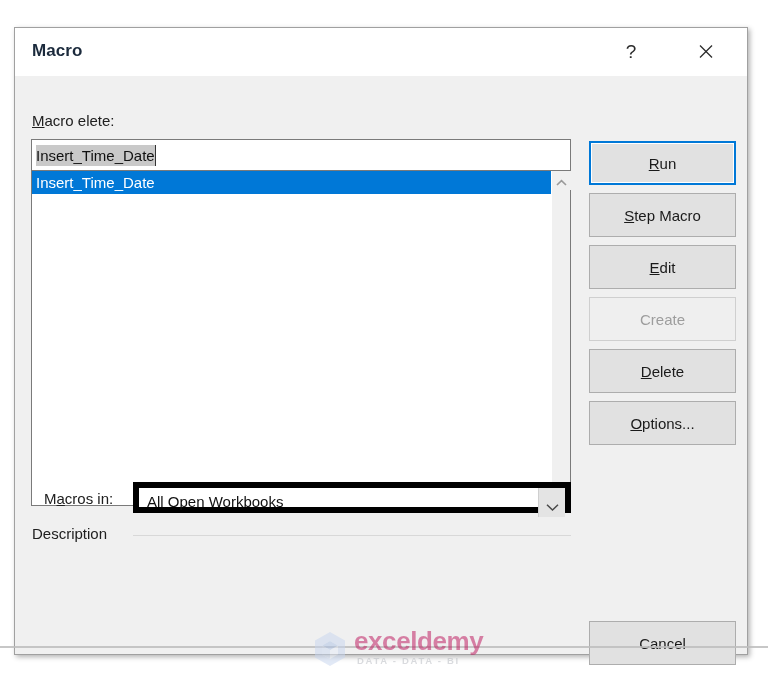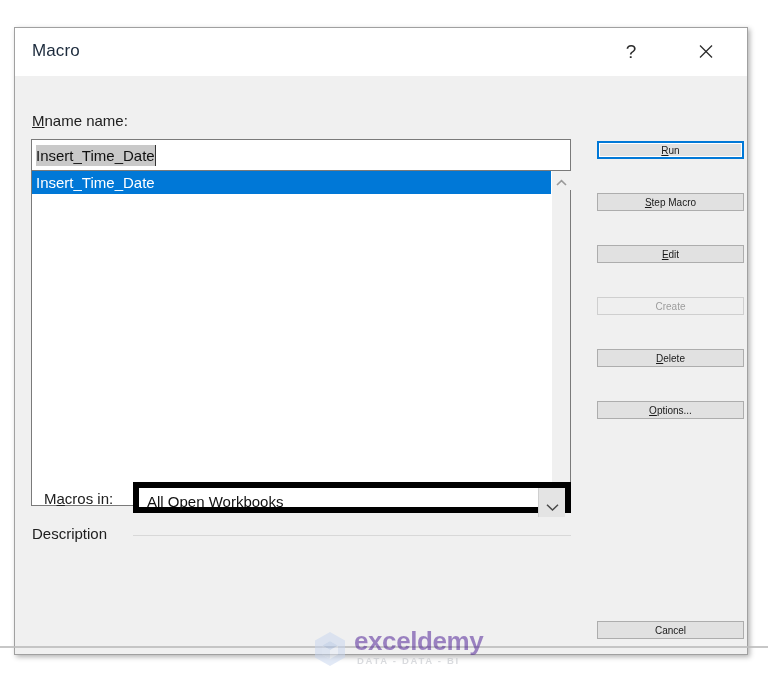--- a/index.html
+++ b/index.html
@@ -37,20 +37,21 @@
     background: #ffffff;
     border-bottom: 1px solid #e8e8e8;
   }
   .titlebar-text {
     position: absolute;
     left: 17px;
     top: 13px;
     font-size: 17px;
     color: #1b2a3c;
     letter-spacing: 0.1px;
+    font-weight: bold;
   }
   .title-btn {
     position: absolute;
     top: 0;
     width: 46px;
     height: 47px;
     background: transparent;
     border: none;
     padding: 0;
     cursor: default;
@@ -231,30 +232,29 @@
     width: 438px;
     height: 1px;
     background: #d8d8d8;
   }
 
   
   .dlg-button {
     position: absolute;
     left: 574px;
     width: 147px;
-    height: 18px;
+    height: 44px;
     background: #e1e1e1;
     border: 1px solid #adadad;
     box-sizing: border-box;
     font-family: "Liberation Sans", sans-serif;
-    font-size: 10px;
+    font-size: 15px;
     color: #1a1a1a;
     cursor: default;
     padding: 0;
-    margin-left: 8px;
   }
   .dlg-button.focused {
     background: #e1e1e1;
     border: 2px solid #0078d7;
     outline: 1px solid #ffffff;
     outline-offset: -3px;
   }
   .dlg-button.disabled {
     color: #9d9d9d;
     background: #efefef;
@@ -281,21 +281,21 @@
     position: absolute;
     left: 0;
     top: 2px;
   }
   #watermark-name {
     position: absolute;
     left: 43px;
     top: 0px;
     font-size: 26px;
     font-weight: bold;
-    color: #4c1d95;
+    color: #be185d;
     letter-spacing: -0.4px;
     line-height: 26px;
   }
   #watermark-tagline {
     position: absolute;
     left: 46px;
     top: 27px;
     font-size: 9.5px;
     font-weight: bold;
     color: #b9bcc2;
@@ -329,21 +329,21 @@
           <line x1="17" y1="17.5" x2="29" y2="29.5" stroke="#2a2a2a" stroke-width="1.2"></line>
           <line x1="29" y1="17.5" x2="17" y2="29.5" stroke="#2a2a2a" stroke-width="1.2"></line>
         </svg>
       </span>
     </button>
   </div>
 
   <div class="body-area">
 
     <div class="field-label" id="macro-name-label">
-      <span class="accel">M</span><span>name name:</span>
+      <span class="accel">M</span><span>acro elete:</span>
     </div>
 
     <div id="macro-name-input-wrap">
       <span id="macro-name-value">Insert_Time_Date</span>
       <span id="text-caret" style="left: 123px;"></span>
     </div>
 
     <button id="name-updown-button">
       <span>
         <svg width="18" height="18" viewBox="0 0 18 18" aria-hidden="true">

